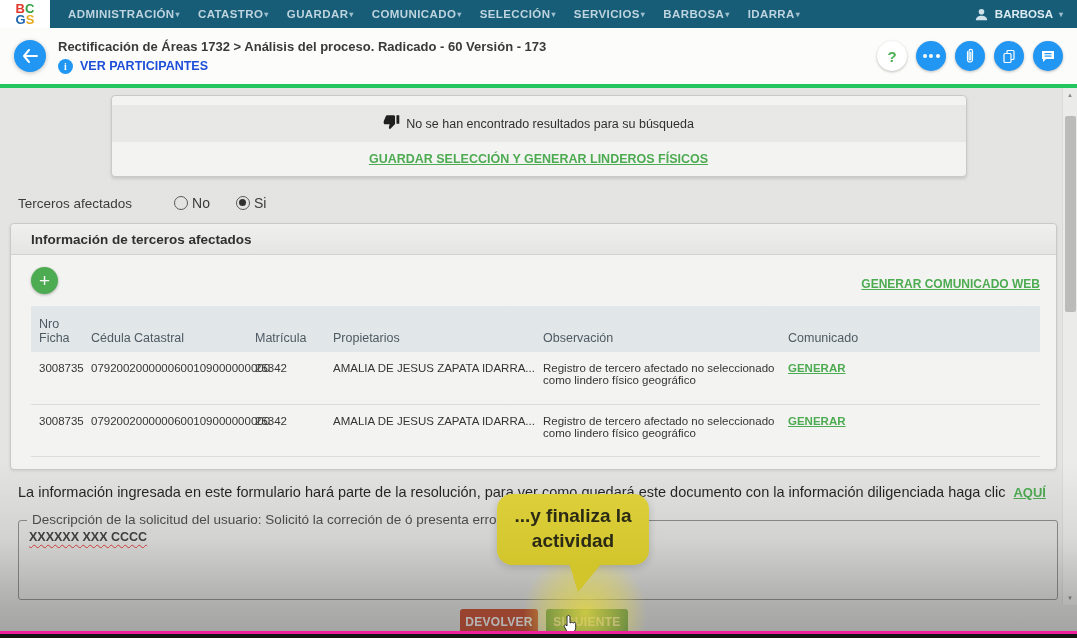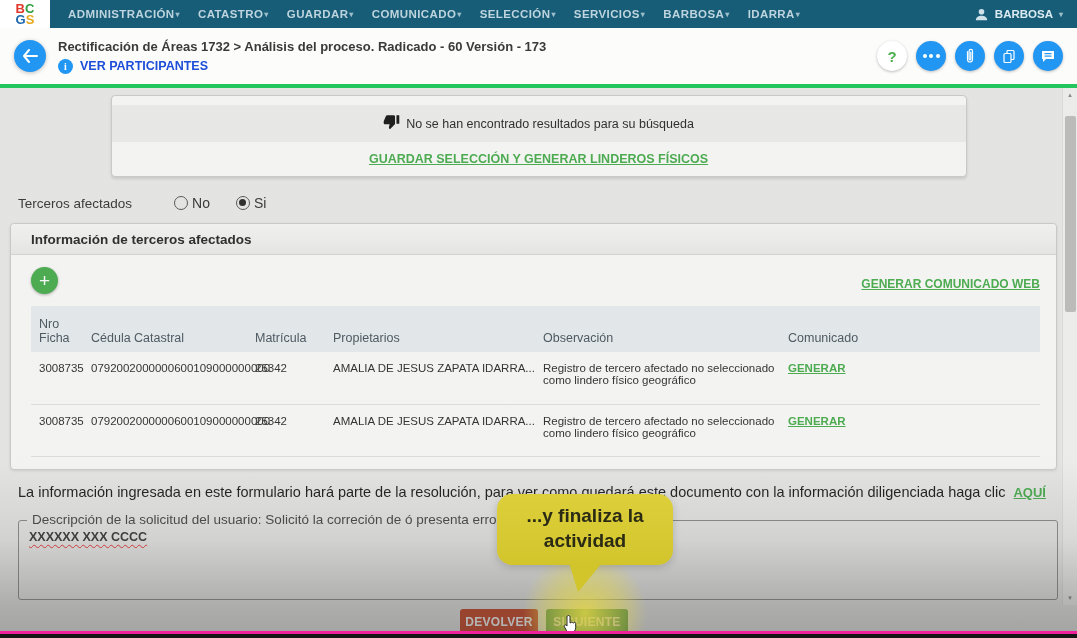--- a/index.html
+++ b/index.html
@@ -89,21 +89,21 @@
                 font-size:13.5px; color:#4a4a4a; white-space:nowrap; max-width:700px; overflow:hidden; }
   .desc-value { padding:9px 10px; font-size:12.5px; font-weight:bold; color:#3a3a3a; width:max-content;
                 text-decoration:underline wavy #e53935 1px; text-underline-offset:3px; }
 
   
   .dim-overlay { position:absolute; inset:0; pointer-events:none; z-index:20;
         background:linear-gradient(180deg, rgba(90,90,90,.05) 0%, rgba(90,90,90,.05) 68%,
                    rgba(80,80,80,.16) 82%, rgba(55,55,55,.34) 94%, rgba(55,55,55,.40) 100%); }
   .glow { position:absolute; left:522px; top:462px; width:126px; height:126px; z-index:25; pointer-events:none;
           background:radial-gradient(circle, rgba(226,214,70,.85) 0%, rgba(226,214,70,.38) 45%, rgba(226,214,70,0) 70%); }
-  .tooltip { position:absolute; left:497px; top:406px; width:176px; z-index:30;
+  .tooltip { position:absolute; left:497px; top:406px; width:152px; z-index:30;
              background:linear-gradient(#dccf3a,#d2c52c); border-radius:15px; padding:10px 12px 12px;
              text-align:center; font-size:19px; font-weight:bold; color:#2a2a15; line-height:1.3;
              box-shadow:0 2px 8px rgba(0,0,0,.18); }
   .tooltip .tail { position:absolute; bottom:-27px; left:72px; width:0; height:0;
                    border-left:9px solid transparent; border-right:24px solid transparent;
                    border-top:29px solid #d2c52c; }
 
   .btn { position:absolute; top:521px; height:25px; border:none; border-radius:3px; color:#fff;
          font-size:12px; font-weight:bold; cursor:pointer; z-index:15; letter-spacing:.3px; }
   .btn.devolver { left:460px; width:78px; background:#cf4b2b; }

